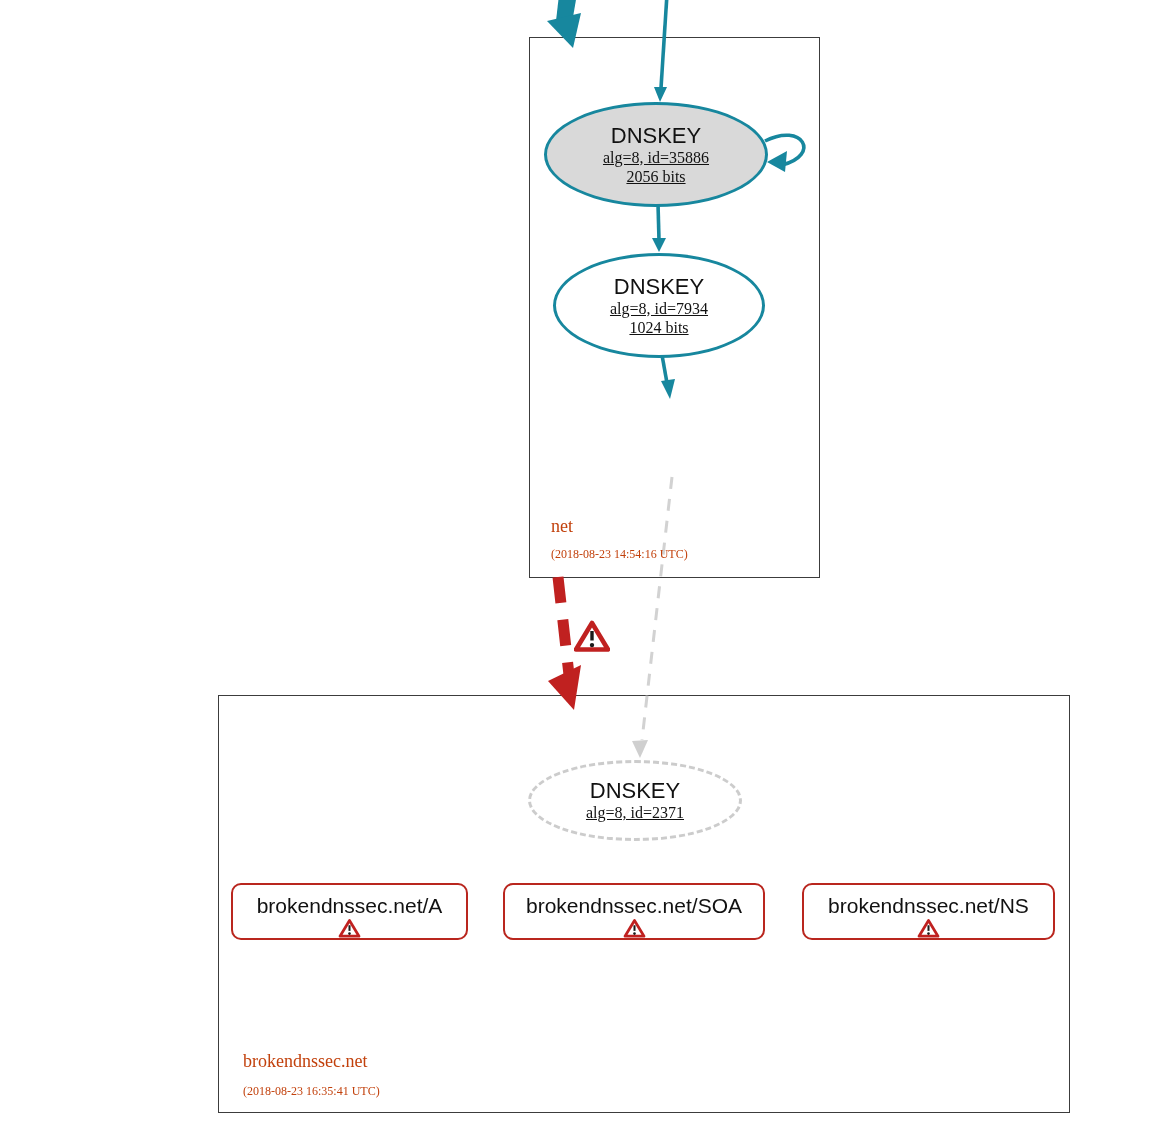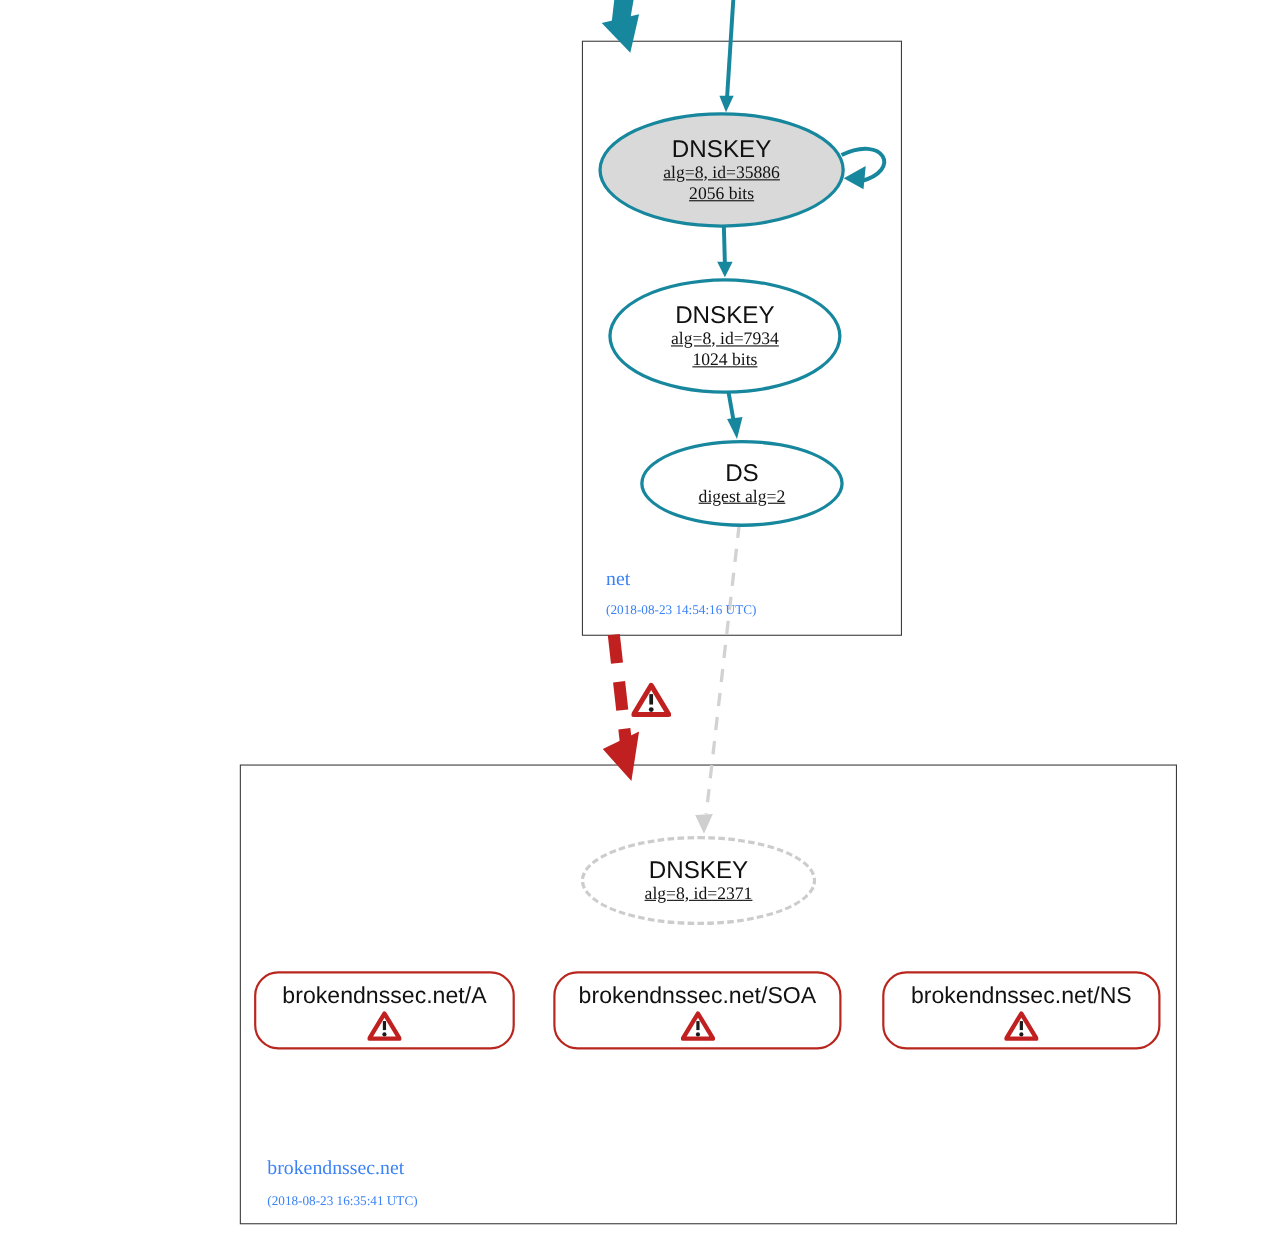--- a/index.html
+++ b/index.html
@@ -54,23 +54,23 @@
     font-family: "Liberation Serif", serif;
     font-size: 16px;
     line-height: 19px;
     color: #111111;
     text-decoration: underline;
   }
 
   .rrset {
     position: absolute;
     top: 883px;
-    height: 71px;
+    height: 57px;
     border: 2.6px solid #B9261E;
-    border-radius: 22px;
+    border-radius: 10px;
     background: #ffffff;
     box-sizing: border-box;
     display: flex;
     flex-direction: column;
     align-items: center;
     padding-top: 9px;
     z-index: 2;
   }
   .rrset.a   { left: 210px; width: 237px; }
   .rrset.soa { left: 482px; width: 262px; }
@@ -85,21 +85,21 @@
   .warn-float {
     position: absolute;
     left: 553px;
     top: 620px;
     z-index: 3;
   }
 
   .zone-name, .zone-ts {
     position: absolute;
     font-family: "Liberation Serif", serif;
-    color: #3b82f6;
+    color: #c2410c;
     z-index: 3;
     white-space: nowrap;
   }
   .zone-name { font-size: 18px; }
   .zone-ts   { font-size: 12px; }
   .zone-name.net    { left: 530px; top: 516px; }
   .zone-ts.net      { left: 530px; top: 547px; }
   .zone-name.broken { left: 222px; top: 1051px; }
   .zone-ts.broken   { left: 222px; top: 1084px; }
 </style>
@@ -154,24 +154,20 @@
     <div class="node-sub">alg=8, id=35886</div>
     <div class="node-sub">2056 bits</div>
   </div>
 
   <div class="node zsk">
     <div class="node-title">DNSKEY</div>
     <div class="node-sub">alg=8, id=7934</div>
     <div class="node-sub">1024 bits</div>
   </div>
 
-  <div class="node ds">
-    <div class="node-title">DS</div>
-    <div class="node-sub">digest alg=2</div>
-  </div>
 
   <div class="warn-float">
     <svg width="36" height="33" viewBox="0 0 36 32">
       <path d="M18 2.5 L34 29 H2 Z" fill="#ffffff" stroke="#C02120" stroke-width="4.6" stroke-linejoin="round"></path>
       <rect x="16.3" y="10.5" width="3.4" height="9.5" fill="#1a1a1a"></rect>
       <circle cx="18" cy="24.6" r="2.2" fill="#1a1a1a"></circle>
     </svg>
   </div>
 
   <div class="node bkey">

